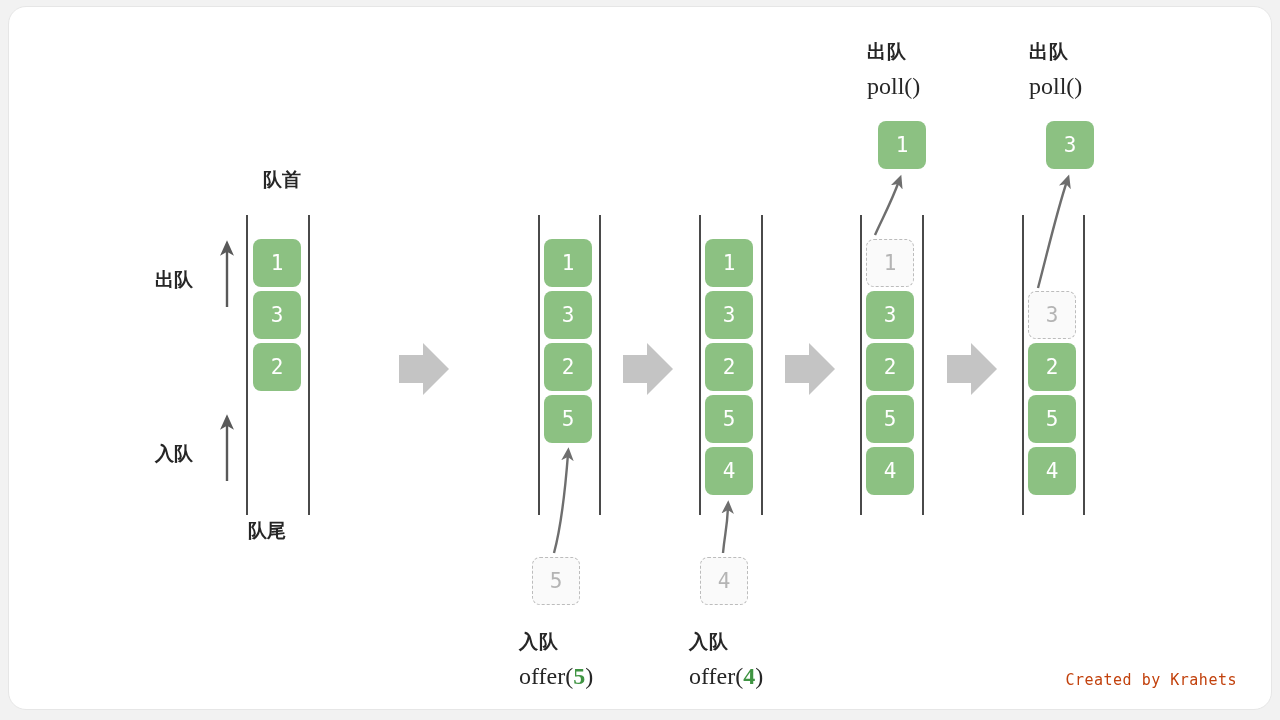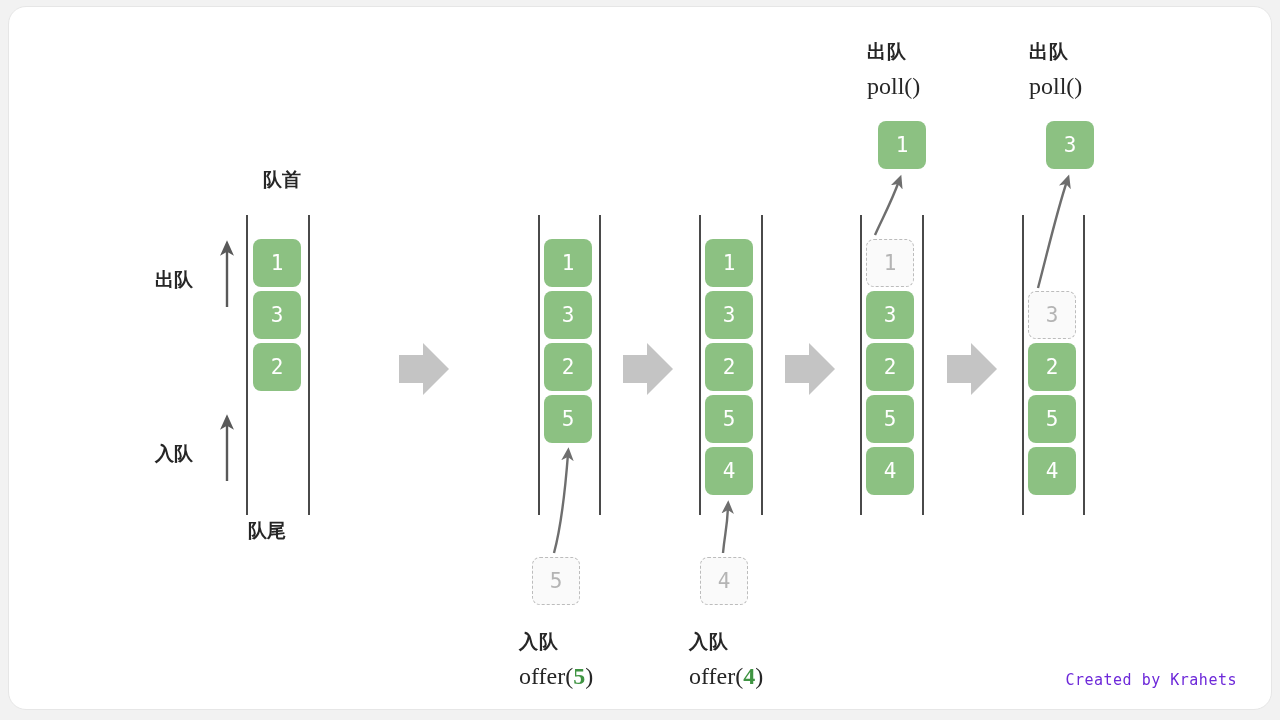--- a/index.html
+++ b/index.html
@@ -116,21 +116,21 @@
     pointer-events: none;
   }
 
   
   .watermark {
     position: absolute;
     right: 34px;
     bottom: 20px;
     font-family: "DejaVu Sans Mono", "Liberation Mono", monospace;
     font-size: 15px;
-    color: #6d28d9;
+    color: #c2410c;
     letter-spacing: 0.5px;
   }
 </style>
 </head>
 <body>
 
 <div id="root">
   <div class="card">
 
 

